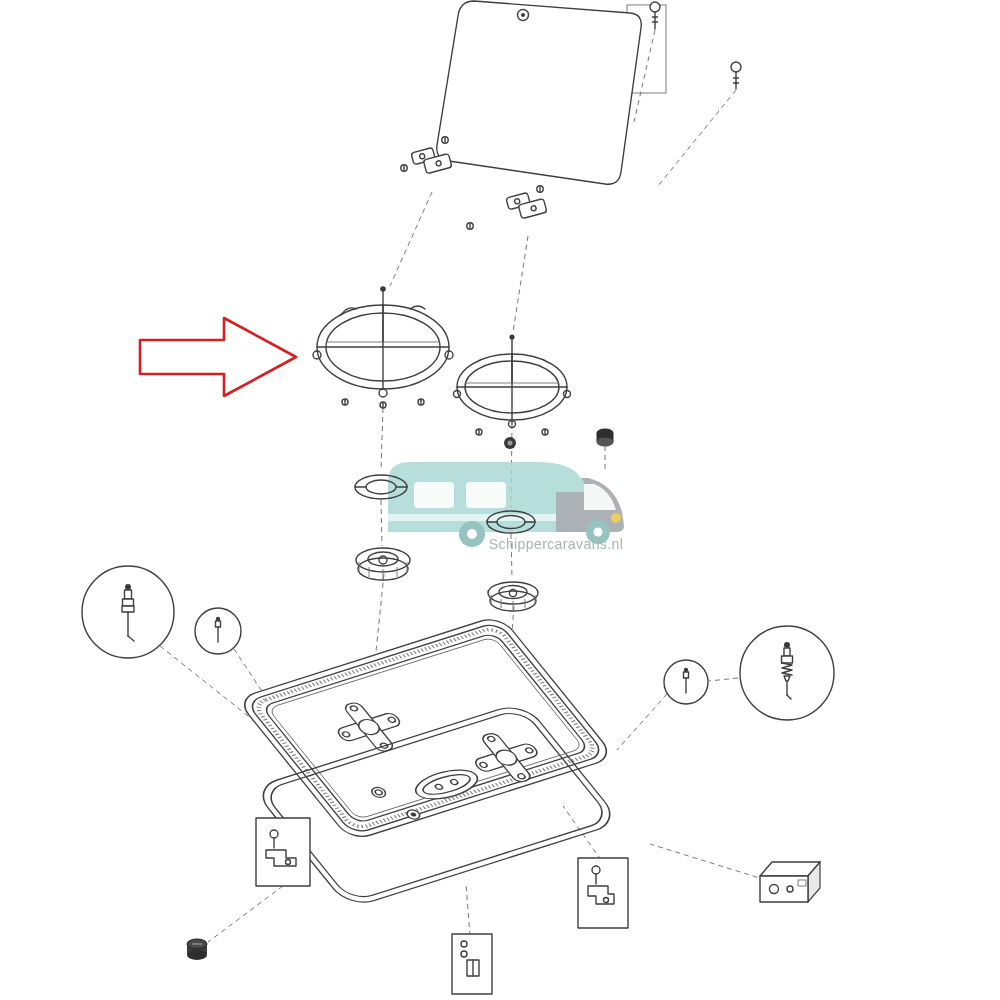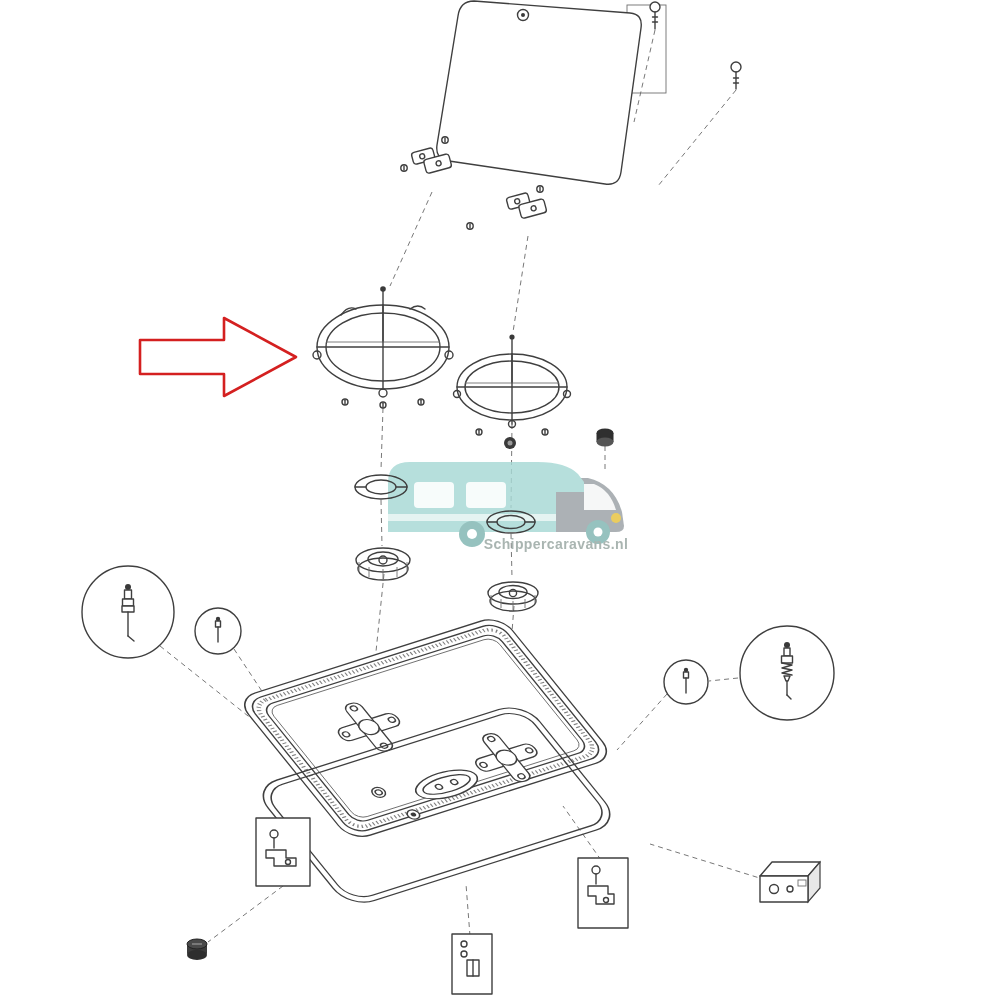--- a/index.html
+++ b/index.html
@@ -1,17 +1,17 @@
 <!DOCTYPE html>
 <html><head>
 <meta charset="utf-8">
 <style>
   html,body{margin:0;padding:0;background:#fff;}
   .stage{position:relative;width:1000px;height:1000px;background:#fff;overflow:hidden;
-         font-family:"Liberation Sans", sans-serif;font-weight:bold;}
+         font-family:"Liberation Sans", sans-serif;}
   svg{position:absolute;left:0;top:0;}
   .ln{fill:none;stroke:#3f3f3f;stroke-width:1.4;stroke-linecap:round;stroke-linejoin:round;}
   .lnf{fill:#fff;stroke:#3f3f3f;stroke-width:1.4;stroke-linejoin:round;}
   .thin{fill:none;stroke:#6f6f6f;stroke-width:.9;}
   .dash{fill:none;stroke:#787878;stroke-width:1;stroke-dasharray:5 4;}
   .dk{fill:#3a3a3a;stroke:none;}
   .hatch{fill:none;stroke:#555;stroke-width:4;stroke-dasharray:1.2 2.6;opacity:.75;}
   .wm-text{font-size:14px;letter-spacing:.4px;}
 </style>
 </head>

